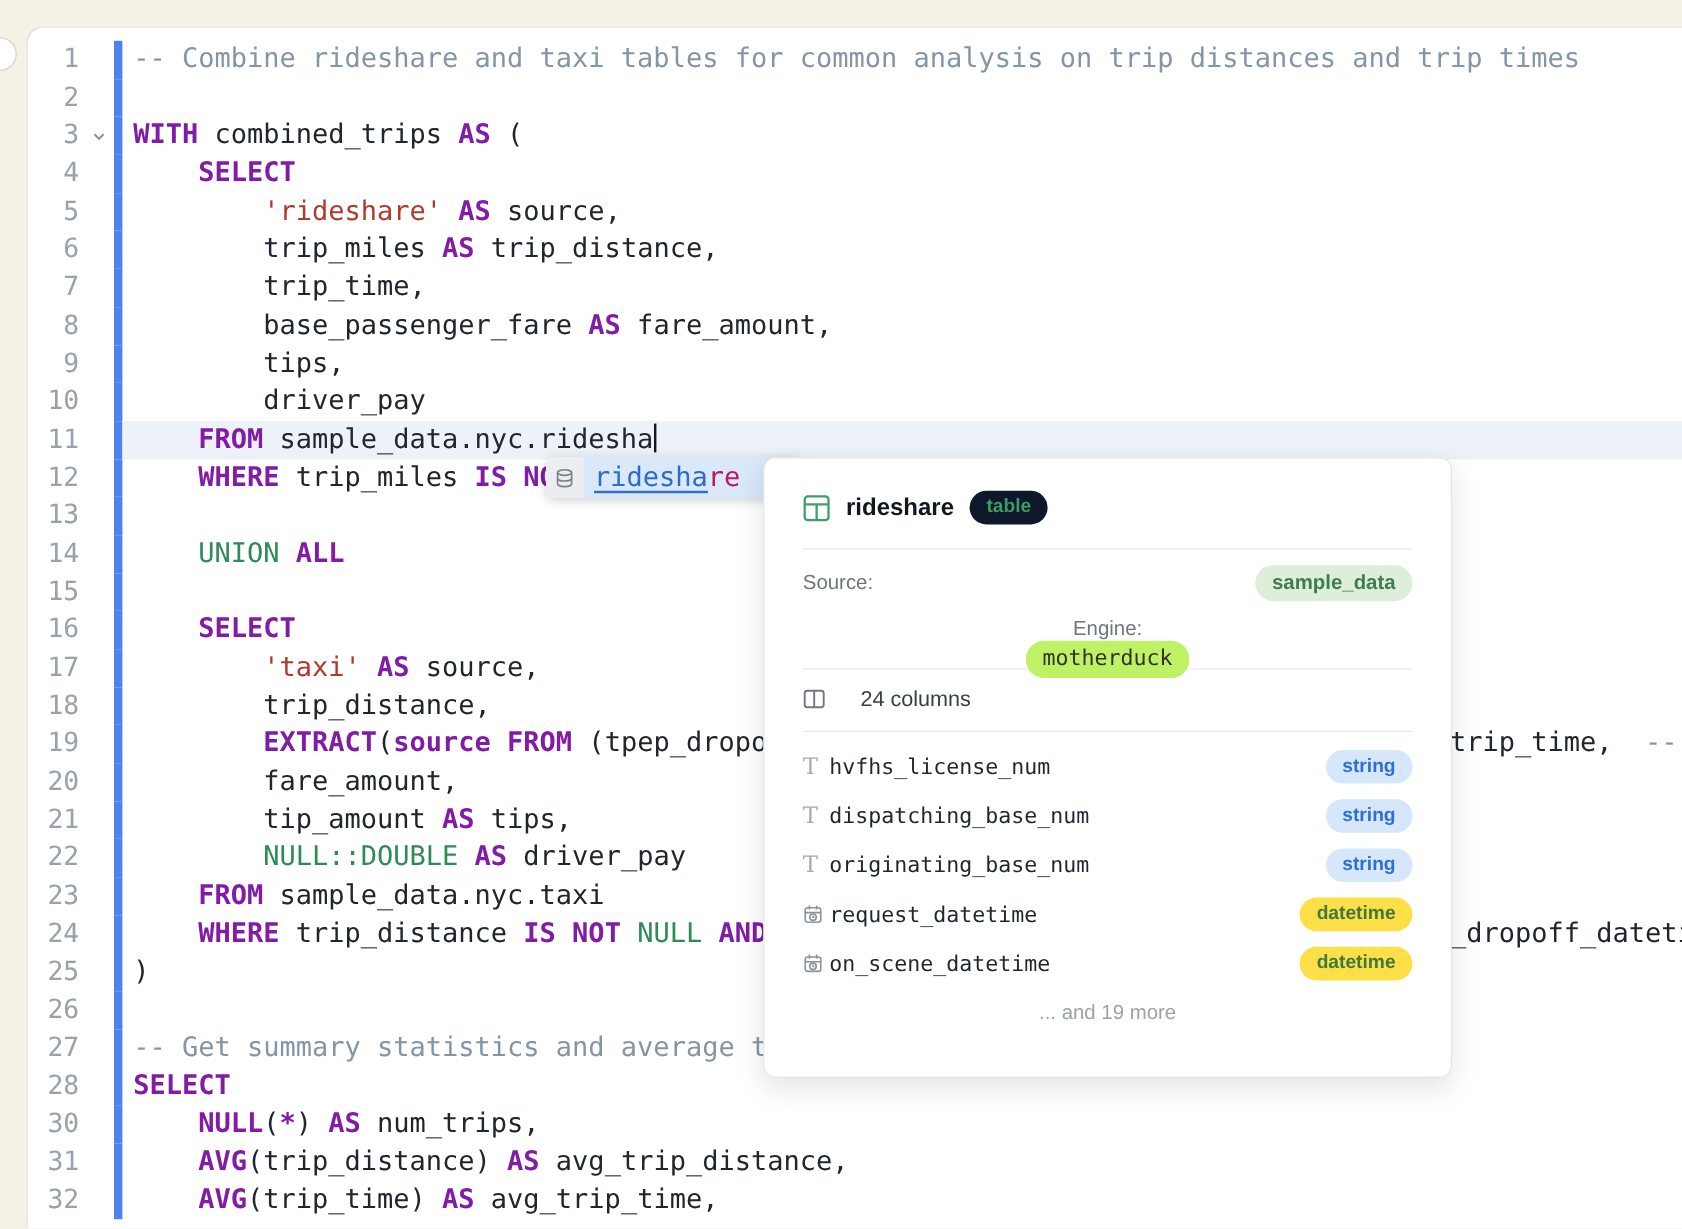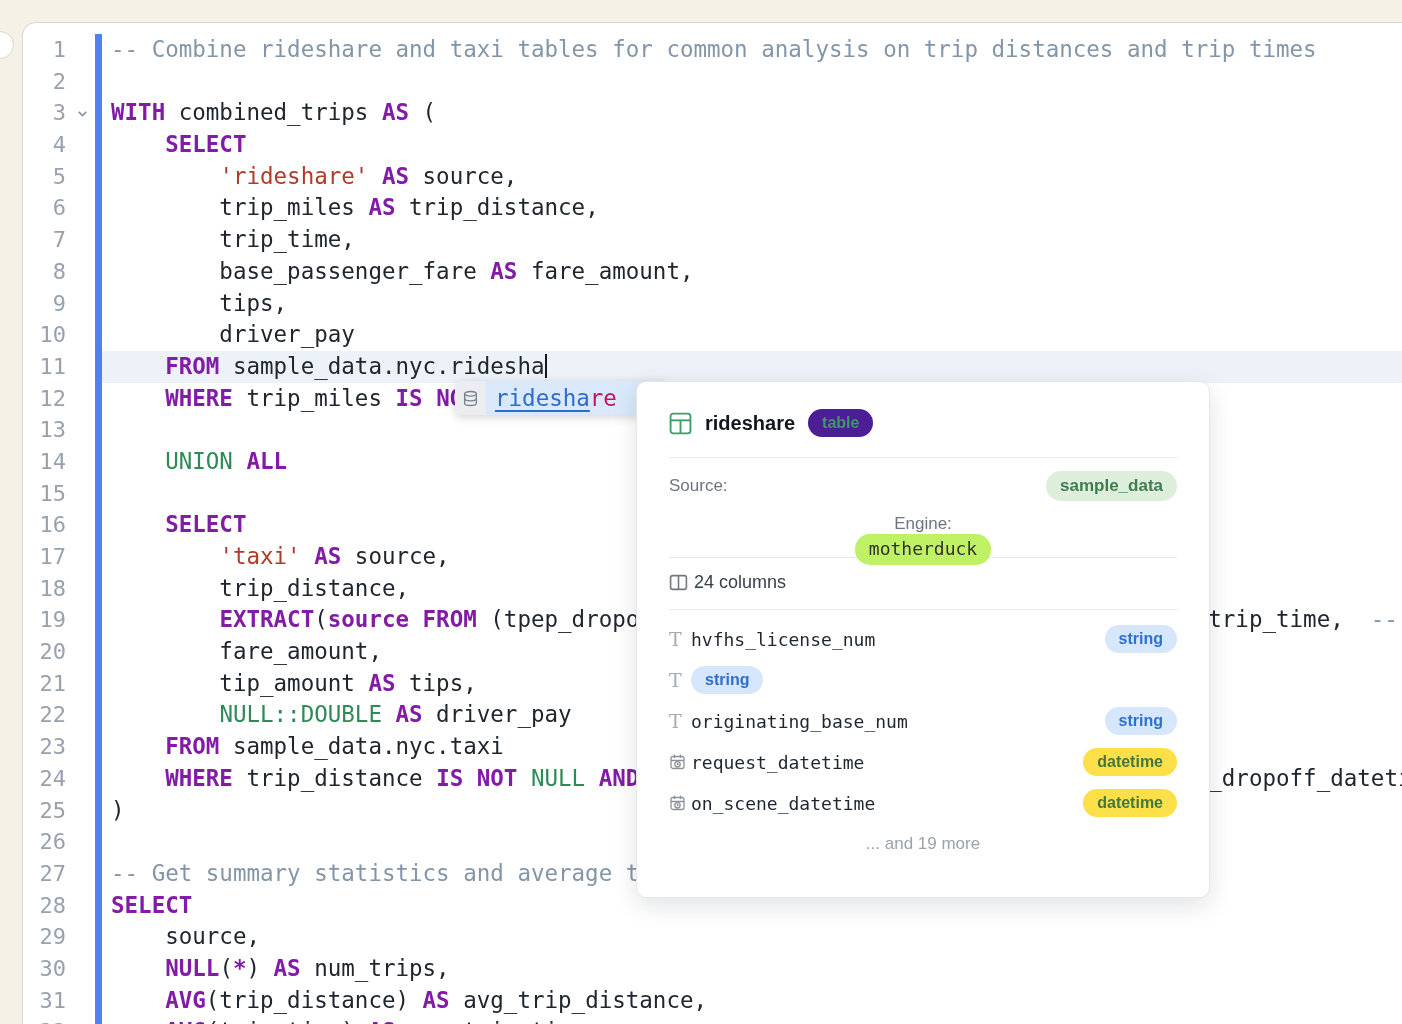--- a/index.html
+++ b/index.html
@@ -45,27 +45,27 @@
     box-shadow:0 8px 24px rgba(16,24,40,.12);z-index:5;box-sizing:border-box;
     padding:0 32px;font-family:"Liberation Sans",sans-serif;}
   .card-header{display:flex;align-items:center;gap:13px;margin-top:26px;height:30px;}
   .card-title{font-size:20px;font-weight:bold;color:#12171f;}
   .divider{height:1px;background:#e8eaed;}
   .d1{margin-top:19px;} .d2{margin-top:13px;} .d3{margin-top:12px;}
   .kv{display:flex;justify-content:space-between;align-items:center;height:30px;}
   .kv1{margin-top:13px;} .kv2{margin-top:13px;flex-direction:column;}
   .kv-label{font-size:17px;color:#6d7680;}
   .pill{border-radius:15px;padding:4px 14px;font-size:16px;font-weight:bold;line-height:1.25;}
-  .pill-table{background:#4c1d95;color:#3c9a64;}
+  .pill-table{background:#0f172a;color:#3c9a64;}
   .pill-green{background:#ddeeda;color:#3e7d4f;font-size:17px;}
   .pill-gray{background:#bef264;color:#33312d;font-family:"DejaVu Sans Mono",monospace;
              font-weight:normal;font-size:18px;}
   .pill-blue{background:#d7e7fb;color:#2e6fd2;}
   .pill-datetime{background:#fde047;color:#42783f;}
-  .cols-row{display:flex;align-items:center;gap:6px;height:30px;margin-top:9px;
+  .cols-row{display:flex;align-items:center;gap:29px;height:30px;margin-top:9px;
             font-size:18px;color:#374049;}
   #column-list{margin-top:14px;}
   .col-row{display:flex;align-items:center;height:30px;margin-bottom:11px;}
   .col-icon{width:22px;flex:0 0 auto;display:flex;align-items:center;}
   .t-glyph{font-family:"DejaVu Serif",serif;font-size:19px;color:#a3abb5;line-height:1;}
   .col-name{flex:1 1 auto;margin-left:0;font-family:"DejaVu Sans Mono",monospace;
             font-size:18px;color:#1e2630;}
   .more-text{margin-top:16px;text-align:center;font-size:17px;color:#9aa2ac;}
 </style>
 </head>
@@ -241,26 +241,20 @@
           <div class="bar"></div>
           <div class="code"><span class="tk-cmt">-- Get summary statistics and average trip metrics by source</span></div>
         </div>
         <div class="row">
           <div class="ln">28</div>
           <div class="fold"></div>
           <div class="bar"></div>
           <div class="code"><span class="tk-kw">SELECT</span></div>
         </div>
         <div class="row">
-          <div class="ln">29</div>
-          <div class="fold"></div>
-          <div class="bar"></div>
-          <div class="code"><span class="tk-id">    source,</span></div>
-        </div>
-        <div class="row">
           <div class="ln">30</div>
           <div class="fold"></div>
           <div class="bar"></div>
           <div class="code"><span class="tk-id">    </span><span class="tk-kw">NULL</span><span class="tk-id">(</span><span class="tk-kw">*</span><span class="tk-id">) </span><span class="tk-kw">AS</span><span class="tk-id"> num_trips,</span></div>
         </div>
         <div class="row">
           <div class="ln">31</div>
           <div class="fold"></div>
           <div class="bar"></div>
           <div class="code"><span class="tk-id">    </span><span class="tk-kw">AVG</span><span class="tk-id">(trip_distance) </span><span class="tk-kw">AS</span><span class="tk-id"> avg_trip_distance,</span></div>
@@ -329,20 +323,21 @@
           <span class="col-icon">
             <span class="t-glyph">T</span>
           </span>
           <span class="col-name">hvfhs_license_num</span>
           <span class="pill pill-blue">string</span>
         </div>
         <div class="col-row">
           <span class="col-icon">
             <span class="t-glyph">T</span>
           </span>
+          <span class="col-name">dispatching_base_num</span>
           <span class="pill pill-blue">string</span>
         </div>
         <div class="col-row">
           <span class="col-icon">
             <span class="t-glyph">T</span>
           </span>
           <span class="col-name">originating_base_num</span>
           <span class="pill pill-blue">string</span>
         </div>
         <div class="col-row">

